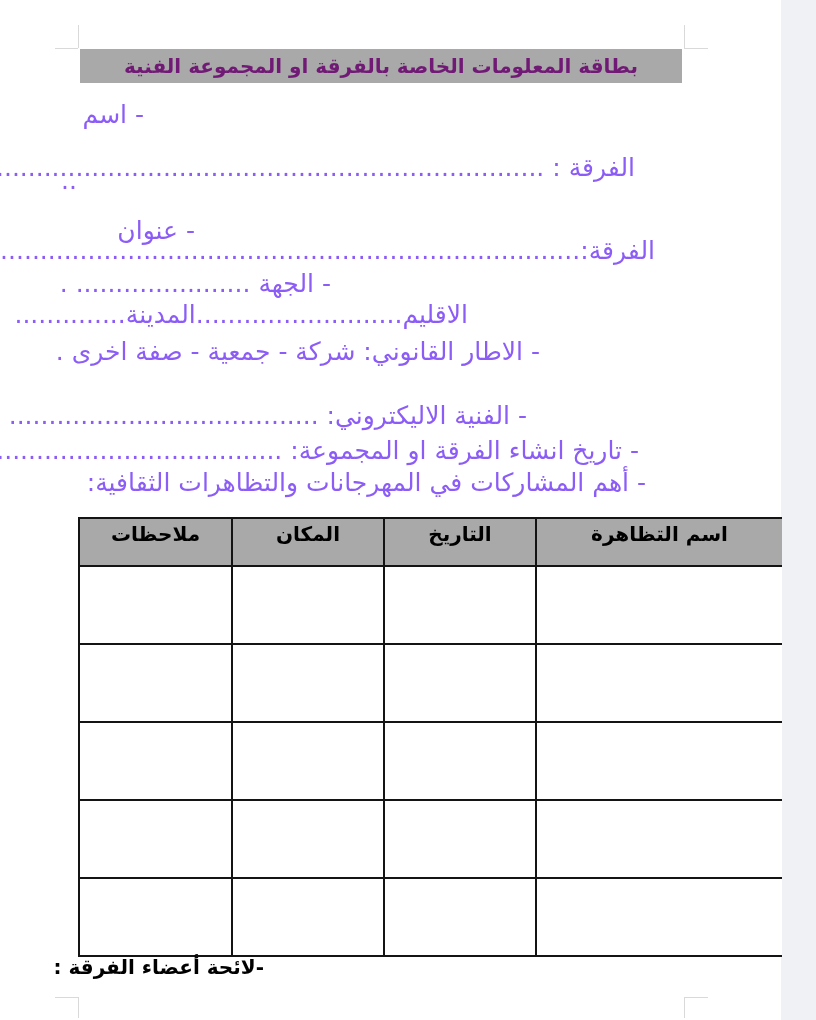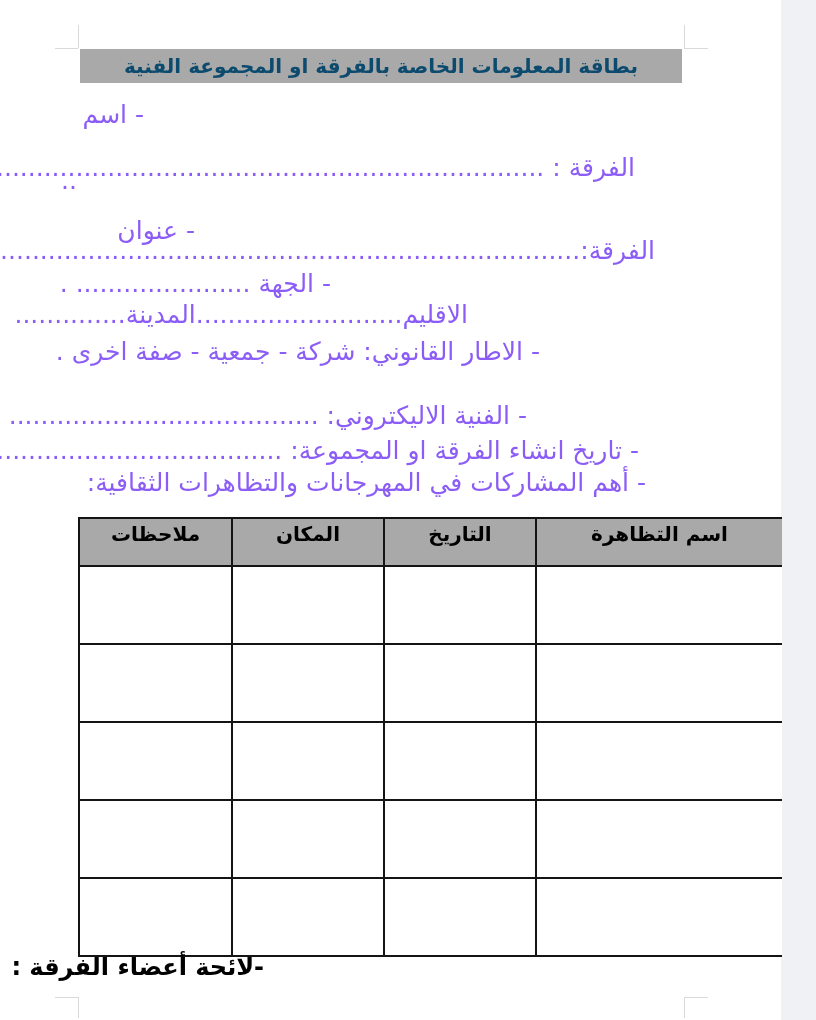--- a/index.html
+++ b/index.html
@@ -24,21 +24,21 @@
   }
   .crop { position: absolute; background: #d9d9d9; }
   .title-bar {
     position: absolute;
     left: 80px; top: 49px; width: 602px; height: 34px;
     background: #a9a9a9;
     text-align: center;
     line-height: 34px;
     font-size: 20px;
     font-weight: bold;
-    color: #0c4a6e;
+    color: #701a75;
     direction: rtl;
     white-space: nowrap;
   }
   .fline {
     position: absolute;
     direction: rtl;
     white-space: nowrap;
     font-size: 25px;
     font-weight: normal;
     color: #8b5cf6;
@@ -71,21 +71,21 @@
     margin-left: 34px;
   }
   table.events-table td {
     height: 76px;
     background: #ffffff;
   }
   .footer-line {
     position: absolute;
     direction: rtl;
     white-space: nowrap;
-    font-size: 24px;
+    font-size: 20px;
     font-weight: bold;
     color: #000;
     line-height: 32px;
   }
 </style>
 </head>
 <body>
 
 <div class="page">
 

